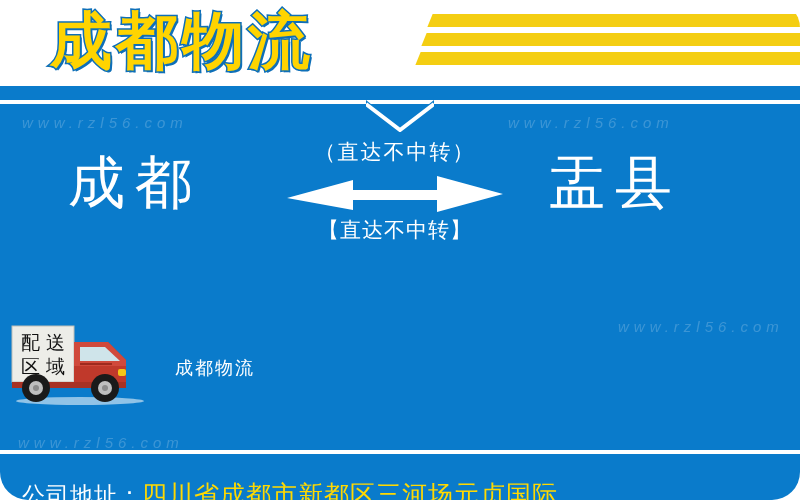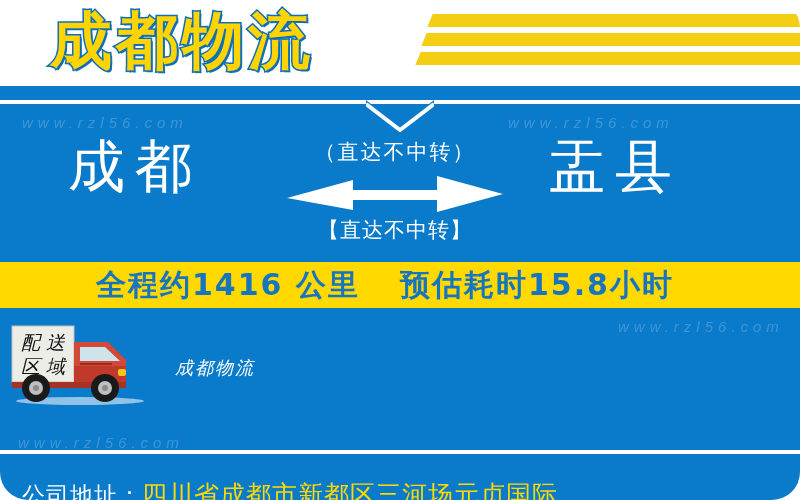--- a/index.html
+++ b/index.html
@@ -74,21 +74,21 @@
   .wm1{left:22px;top:28px;}
   .wm2{left:508px;top:28px;}
   .wm3{left:618px;top:232px;}
   .wm4{left:18px;top:348px;}
 
   
   .route{
     position:absolute;left:0;top:52px;width:800px;height:118px;
   }
   .city{
-    position:absolute;top:0;
+    position:absolute;top:16px;
     color:#ffffff;
     font-size:57px;
     font-weight:normal;
     letter-spacing:10px;
     line-height:1;
     white-space:nowrap;
     text-align:center;
   }
   .city-from{left:68px;}
   .city-to{left:548px;}
@@ -117,21 +117,21 @@
     font-size:30px;
     font-weight:bold;
     letter-spacing:2px;
     white-space:nowrap;
   }
   .info-distance{margin-left:96px;}
   .info-duration{margin-left:40px;}
 
   
   .coverage{
-    position:absolute;left:0;top:238px;width:800px;height:90px;font-style:italic;
+    position:absolute;left:0;top:238px;width:800px;height:90px;
   }
   .truck{
     position:absolute;left:8px;top:0px;width:152px;height:82px;
   }
   .coverage-label{
     position:absolute;left:175px;top:32px;
     color:#ffffff;font-size:18px;letter-spacing:2px;white-space:nowrap;
   }
 
   
@@ -185,24 +185,20 @@
             <path d="M2 26 L68 8 L68 18 L152 18 L152 4 L218 22 L152 40 L152 28 L68 28 L68 38 Z" fill="#ffffff"></path>
           </svg>
         </div>
 
         <div class="mid-bottom">【直达不中转】</div>
       </div>
 
       <div class="city city-to">盂县</div>
     </div>
 
-    <div class="info-bar">
-      <span class="info-text info-distance">全程约1416  公里</span>
-      <span class="info-text info-duration">预估耗时15.8小时</span>
-    </div>
 
     <div class="coverage">
       <svg class="truck" viewBox="0 0 152 82">
 
         <ellipse cx="72" cy="77" rx="64" ry="4" fill="#ffffff" opacity="0.55"></ellipse>
 
         <rect x="4" y="2" width="62" height="56" fill="#EDEDE8" stroke="#BFBFB8" stroke-width="1"></rect>
 
         <path d="M66 18 L100 18 L118 36 L118 58 L66 58 Z" fill="#C0392B"></path>
         <path d="M66 18 L100 18 L118 36 L118 42 L66 42 Z" fill="#D0493B"></path>

